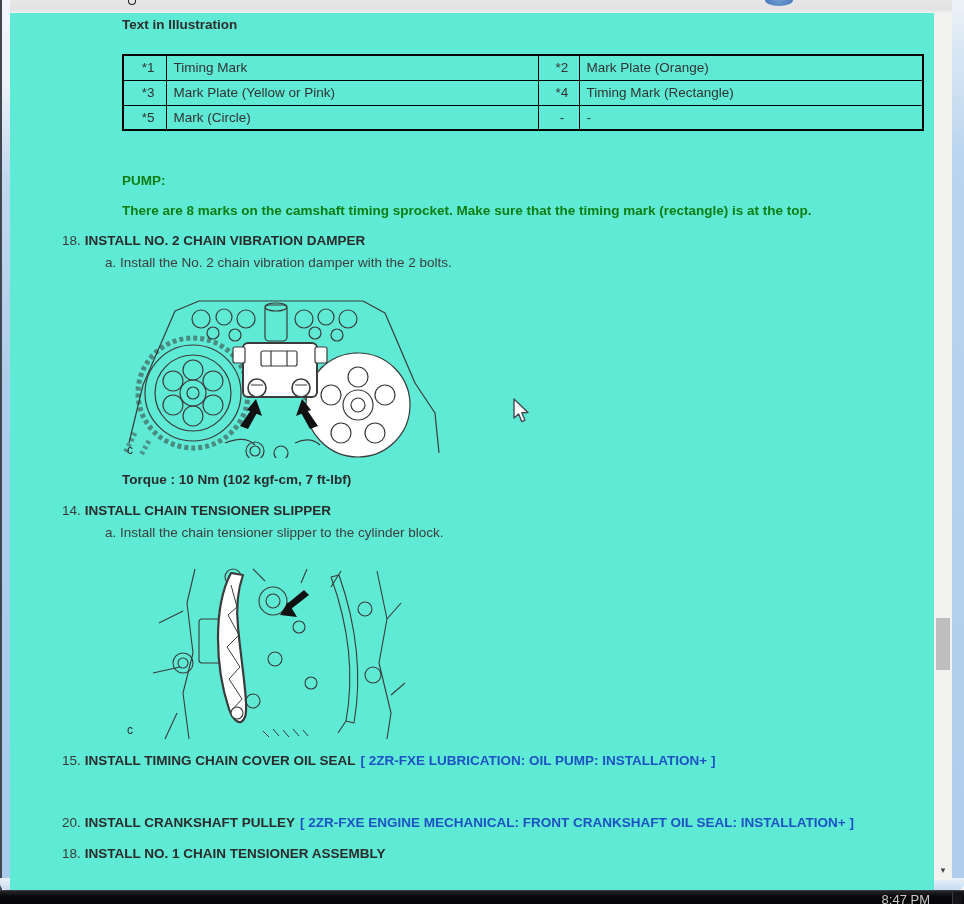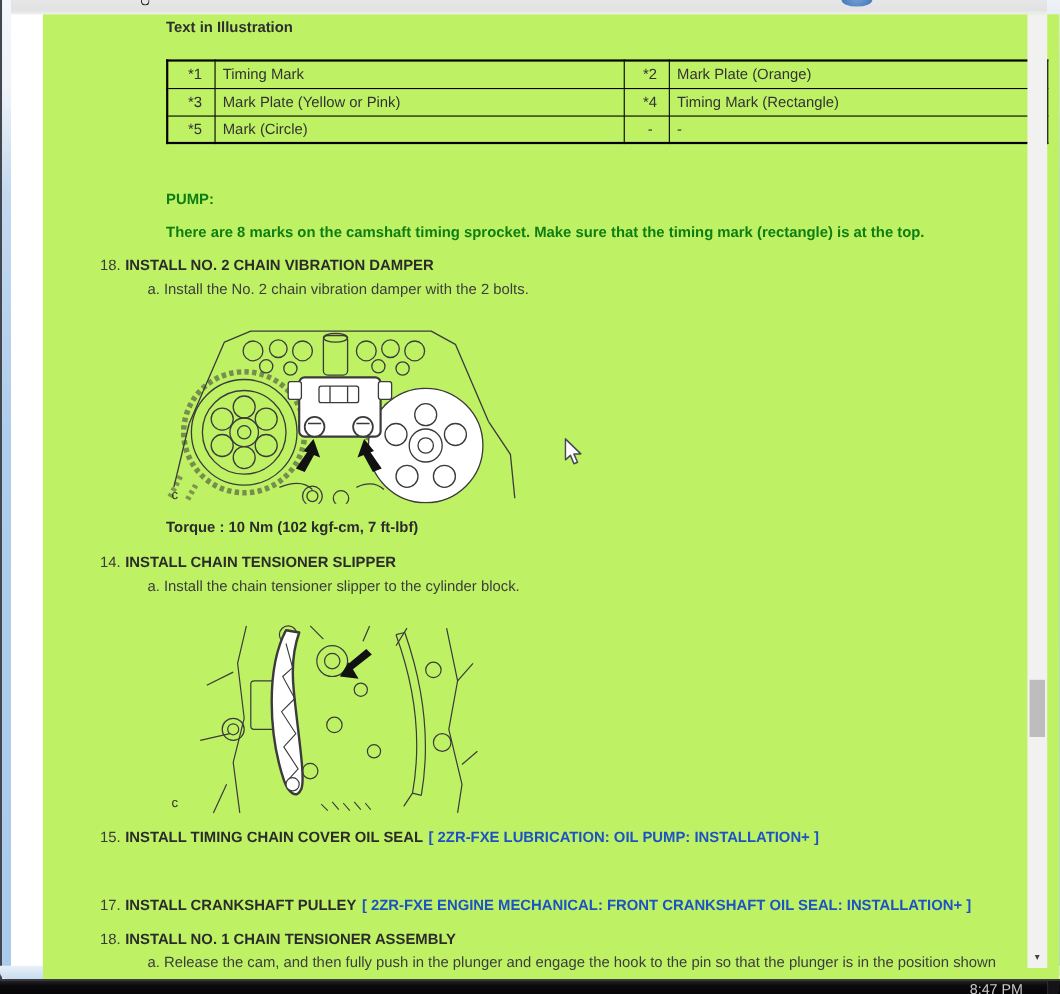--- a/index.html
+++ b/index.html
@@ -17,22 +17,22 @@
     background:linear-gradient(#e9f1f9, #c7dbef); border-radius:0 0 6px 6px; }
 
   .topbar { position:absolute; left:10px; top:0; width:942px; height:13px;
     background:linear-gradient(#e7e7e7, #e2e2e3 70%, #efefef); overflow:hidden; }
   .top-glyph { position:absolute; left:118px; top:-1px; width:8px; height:6px;
     border:1.6px solid #222; border-top:none; border-radius:0 0 7px 7px; }
   .top-blue-circle { position:absolute; left:755px; top:-6px; width:28px; height:12px;
     background:radial-gradient(circle at 50% 20%, #7ba4d6, #3f74b8); border-radius:50%; }
 
   
-  .content { position:absolute; left:10px; top:13px; width:924px; height:888px; background:#bef264; overflow:hidden;
-    color:#3a3a3a; font-size:13.5px;margin-left:29px; }
+  .content { position:absolute; left:10px; top:13px; width:924px; height:888px; background:#5eead4; overflow:hidden;
+    color:#3a3a3a; font-size:13.5px; }
   .abs { position:absolute; white-space:nowrap; }
   .hdr { font-weight:bold; color:#2e2e2e; }
 
   table.legend { position:absolute; left:112px; top:41px; width:800px; border-collapse:collapse; table-layout:fixed; }
   table.legend td { border:1px solid #000; height:25px; font-size:13.5px; color:#333; padding:0 0 0 7px; }
   table.legend { border:2px solid #000; }
   td.num { text-align:center; padding:0; }
   .w-num1{width:43px;} .w-val1{width:372px;} .w-num2{width:41px;} .w-val2{width:344px;}
 
   .hint-label, .hint-text { font-weight:bold; color:#0e7d12; }
@@ -228,27 +228,26 @@
           <path d="M155,52 L172,54 L163,39 Z"></path>
         </g>
       </svg>
       <span class="clabel" style="left:2px; top:160px;">c</span>
     </div>
 
     <div class="abs step" style="left:52px; top:740px;">
       <span class="n">15.</span><span class="t">INSTALL TIMING CHAIN COVER OIL SEAL</span><span class="lnk">[ 2ZR-FXE LUBRICATION: OIL PUMP: INSTALLATION+ ]</span>
     </div>
     <div class="abs step" style="left:52px; top:802px;">
-      <span class="n">17.</span><span class="t">INSTALL CRANKSHAFT PULLEY</span><span class="lnk">[ 2ZR-FXE ENGINE MECHANICAL: FRONT CRANKSHAFT OIL SEAL: INSTALLATION+ ]</span>
+      <span class="n">20.</span><span class="t">INSTALL CRANKSHAFT PULLEY</span><span class="lnk">[ 2ZR-FXE ENGINE MECHANICAL: FRONT CRANKSHAFT OIL SEAL: INSTALLATION+ ]</span>
     </div>
 
     <div class="abs step" style="left:52px; top:833px;">
       <span class="n">18.</span><span class="t">INSTALL NO. 1 CHAIN TENSIONER ASSEMBLY</span>
     </div>
-    <div class="abs sub" style="left:95px; top:854px;">a. Release the cam, and then fully push in the plunger and engage the hook to the pin so that the plunger is in the position shown</div>
   </div>
 
   <div class="scrollbar">
     <div class="sb-thumb"></div>
     <div class="sb-down">▾</div>
   </div>
 
   <div class="taskbar">
     <div class="clock">8:47 PM</div>
     <div class="show-desktop"></div>

